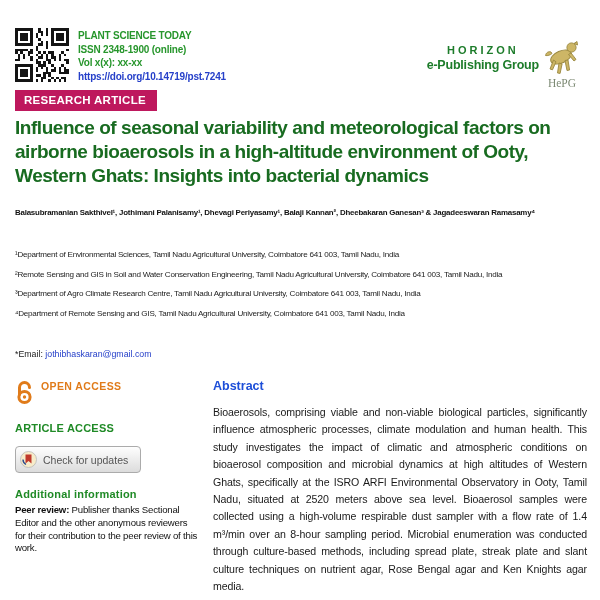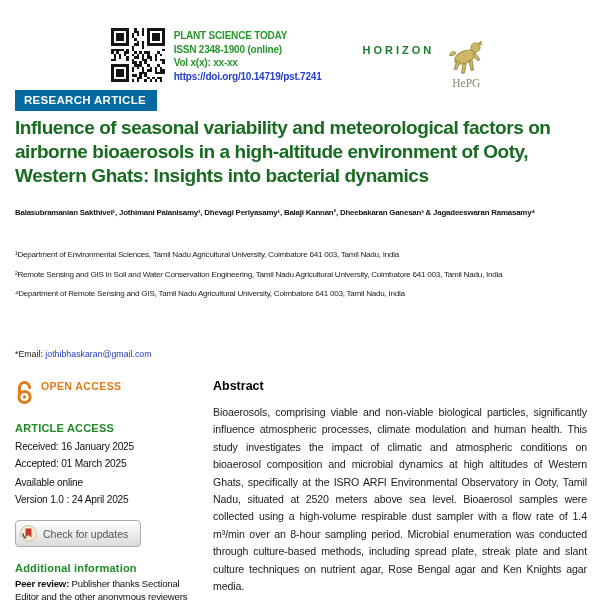--- a/index.html
+++ b/index.html
@@ -1,34 +1,34 @@
 <!DOCTYPE html>
 <html><head>
 <meta charset="utf-8">
 <style>
   html,body{margin:0;padding:0;background:#ffffff;}
   .page{position:relative;width:600px;height:600px;background:#fff;overflow:hidden;
         font-family:"Liberation Sans", sans-serif;color:#1a1a1a;}
 
   
-  .header{position:absolute;top:28px;left:15px;right:15px;display:flex;justify-content:center;gap:41px;}
+  .header{position:absolute;top:28px;left:15px;right:15px;display:flex;justify-content:space-between;gap:41px;}
   .header-left{display:flex;}
   .qr{width:54px;height:54px;flex:0 0 auto;}
   .journal-meta{margin-left:9px;margin-top:1px;font-weight:bold;font-size:10px;line-height:13.5px;letter-spacing:-0.2px;}
   .journal-meta .green{color:#27962c;}
   .doi-link{color:#2640c9;text-decoration:none;font-weight:bold;}
   .header-right{display:flex;align-items:flex-start;margin-top:12px;}
-  .pub-text{text-align:center;margin-right:9px;margin-top:4px;}
+  .pub-text{text-align:center;margin-top:4px;}
   .pub-name{color:#1d7c2a;font-weight:bold;font-size:11px;letter-spacing:3px;}
   .pub-group{color:#1d7c2a;font-weight:bold;font-size:12.5px;letter-spacing:-0.2px;margin-top:2px;}
   .logo-box{width:46px;text-align:center;}
   .logo-caption{font-family:"Liberation Serif", serif;font-size:11.5px;color:#7d8a74;margin-top:-3px;}
 
   
-  .badge{position:absolute;top:90px;left:15px;background:#0369a1;color:#fff;
+  .badge{position:absolute;top:90px;left:15px;background:#be185d;color:#fff;
          font-size:11.5px;font-weight:bold;padding:4px 11px 5px 9px;letter-spacing:0.3px;}
   .title{position:absolute;top:116px;left:15px;width:574px;margin:0;
          color:#186b20;font-size:19px;line-height:24px;font-weight:bold;letter-spacing:-0.45px;}
   .authors{position:absolute;top:208px;left:15px;width:574px;
            font-size:7.9px;font-weight:bold;letter-spacing:-0.2px;color:#111;}
   .affiliations{position:absolute;top:250px;left:15px;width:574px;font-size:8.1px;
                 letter-spacing:-0.25px;color:#222;}
   .affiliations div{margin-bottom:10.5px;}
   .email-line{position:absolute;top:349px;left:15px;font-size:8.8px;color:#222;}
   .email-link{color:#2640c9;text-decoration:none;}
@@ -42,21 +42,21 @@
   .hist-lines{margin-top:4px;font-size:10.2px;line-height:17px;color:#111;letter-spacing:-0.2px;}
   .hist-lines .gap{margin-top:2px;}
   .check-btn{margin-top:12px;display:inline-flex;align-items:center;gap:6px;
              background:linear-gradient(#fefefe,#dcdcdc);border:1px solid #ababab;border-radius:4px;
              padding:4px 12px 4px 4px;font-size:10.5px;color:#555;cursor:pointer;}
   .add-heading{margin-top:15px;}
   .peer-review{margin-top:4px;font-size:9.6px;line-height:12.8px;color:#111;letter-spacing:-0.2px;}
   .peer-review .pr-label{font-weight:bold;}
 
   .abstract{position:absolute;top:379px;left:213px;width:374px;}
-  .abstract h2{margin:0;color:#000000;font-size:12.5px;font-weight:bold;letter-spacing:0;}
+  .abstract h2{margin:0;color:#1d4ed8;font-size:12.5px;font-weight:bold;letter-spacing:0;}
   .abstract p{margin:11px 0 0 0;font-size:10.6px;line-height:17.4px;text-align:justify;
               color:#1a1a1a;letter-spacing:-0.1px;}
 </style>
 </head>
 <body>
 
 <div class="page">
 
   <div class="header">
     <div class="header-left">
@@ -184,20 +184,21 @@
       <div class="journal-meta">
         <div class="green">PLANT SCIENCE TODAY</div>
         <div class="green">ISSN 2348-1900 (online)</div>
         <div class="green">Vol x(x): xx-xx</div>
         <a class="doi-link" href="#">https://doi.org/10.14719/pst.7241</a>
       </div>
     </div>
     <div class="header-right">
       <div class="pub-text">
         <div class="pub-name">HORIZON</div>
+        <div class="pub-group">e-Publishing Group</div>
       </div>
       <div class="logo-box">
         <svg width="42" height="36" viewBox="0 0 42 36">
           <g fill="#cdb666" stroke="#9a8840" stroke-width="0.9" stroke-linejoin="round">
             <ellipse cx="20" cy="17" rx="11" ry="6" transform="rotate(-24 20 17)"></ellipse>
             <circle cx="30.5" cy="7.5" r="4.6"></circle>
             <path d="M33 3.5l3-2 .5 3.5z"></path>
             <path d="M12.5 20l-3.5 9 2.5.8 3.5-8z"></path>
             <path d="M18 23l-1.5 10 2.6.4 2-9.5z"></path>
             <path d="M24 20.5l2 10 2.6-.5-1.6-10z"></path>
@@ -212,20 +213,21 @@
 
   <div class="badge">RESEARCH ARTICLE</div>
 
   <h1 class="title">Influence of seasonal variability and meteorological factors on airborne bioaerosols in a high-altitude environment of Ooty, Western Ghats: Insights into bacterial dynamics</h1>
 
   <div class="authors">Balasubramanian Sakthivel¹, Jothimani Palanisamy¹, Dhevagi Periyasamy¹, Balaji Kannan², Dheebakaran Ganesan³ &amp; Jagadeeswaran Ramasamy⁴</div>
 
   <div class="affiliations">
     <div>¹Department of Environmental Sciences, Tamil Nadu Agricultural University, Coimbatore 641 003, Tamil Nadu, India</div>
     <div>²Remote Sensing and GIS in Soil and Water Conservation Engineering, Tamil Nadu Agricultural University, Coimbatore 641 003, Tamil Nadu, India</div>
+    <div>³Department of Agro Climate Research Centre, Tamil Nadu Agricultural University, Coimbatore 641 003, Tamil Nadu, India</div>
     <div>⁴Department of Remote Sensing and GIS, Tamil Nadu Agricultural University, Coimbatore 641 003, Tamil Nadu, India</div>
   </div>
 
   <div class="email-line">
     <span>*Email:</span>
     <a class="email-link" href="#">jothibhaskaran@gmail.com</a>
   </div>
 
   <div class="sidebar">
     <div class="oa-row">
@@ -233,26 +235,20 @@
         <g fill="none" stroke="#e07b1a" stroke-width="3">
           <circle cx="9.5" cy="17" r="5.6"></circle>
           <path d="M4.5 14.5v-7a5 5 0 0 1 10 0" stroke-linecap="round"></path>
         </g>
         <circle cx="9.5" cy="17" r="1.7" fill="#e07b1a"></circle>
       </svg>
       <span class="oa-label">OPEN ACCESS</span>
     </div>
 
     <div class="hist-heading">ARTICLE ACCESS</div>
-    <div class="hist-lines">
-      <div>Received: 16 January 2025</div>
-      <div>Accepted: 01 March 2025</div>
-      <div class="gap">Available online</div>
-      <div>Version 1.0 : 24 April 2025</div>
-    </div>
 
     <div class="check-btn">
       <svg width="17" height="17" viewBox="0 0 17 17">
         <circle cx="8.5" cy="8.5" r="8" fill="#f7ecca" stroke="#b8b8b8" stroke-width="0.8"></circle>
         <path d="M5.5 3.5h6v9l-3-2.4-3 2.4z" fill="#c0392b"></path>
         <path d="M3 8.5a5.5 5.5 0 0 0 3 5" fill="none" stroke="#2a4d8f" stroke-width="1.4"></path>
       </svg>
       <span>Check for updates</span>
     </div>
 

